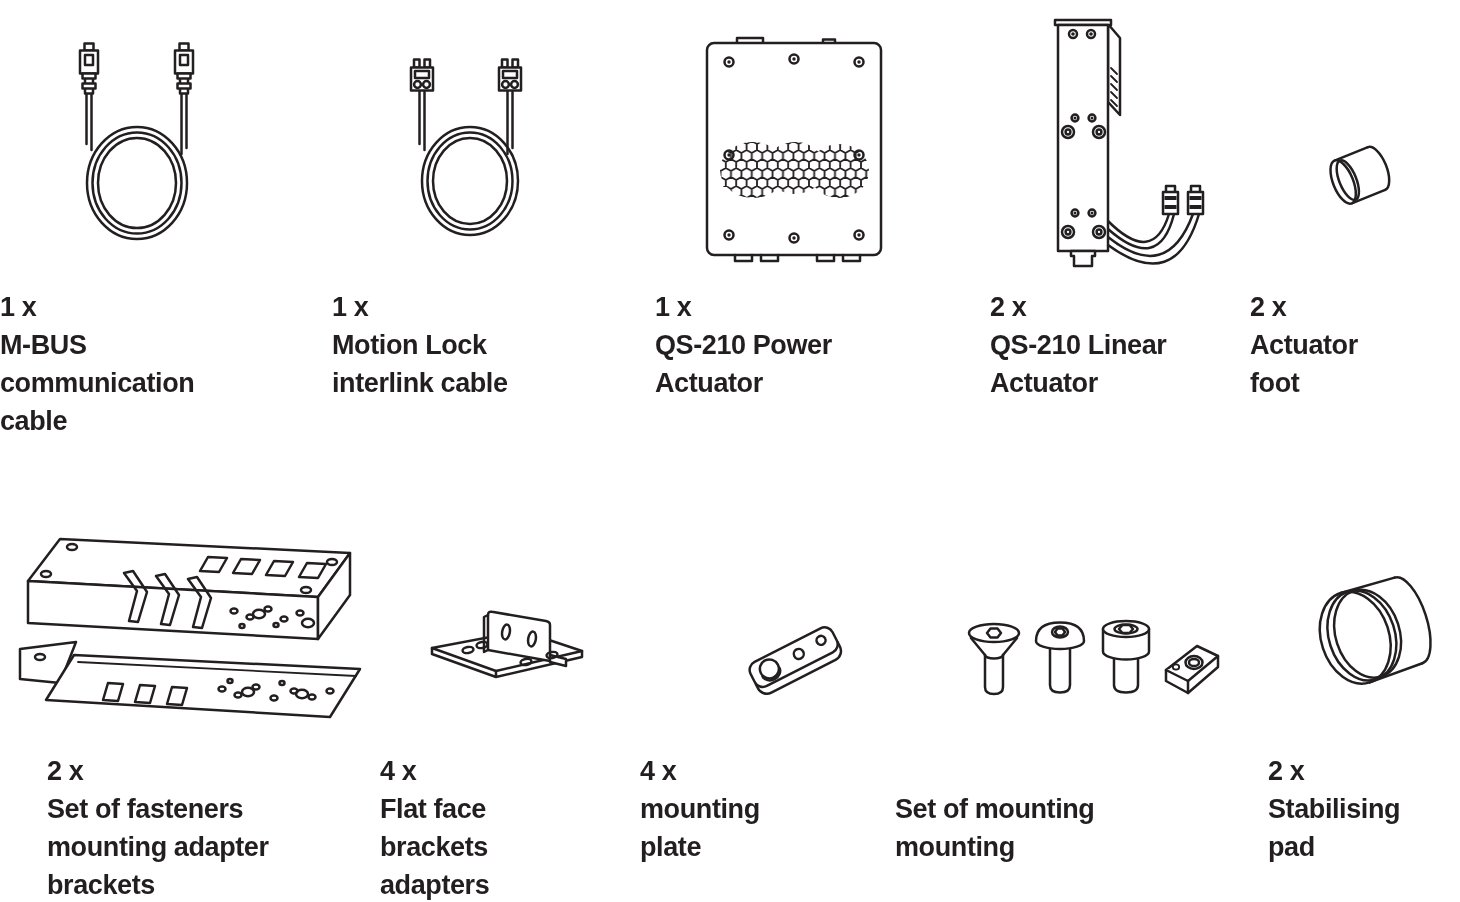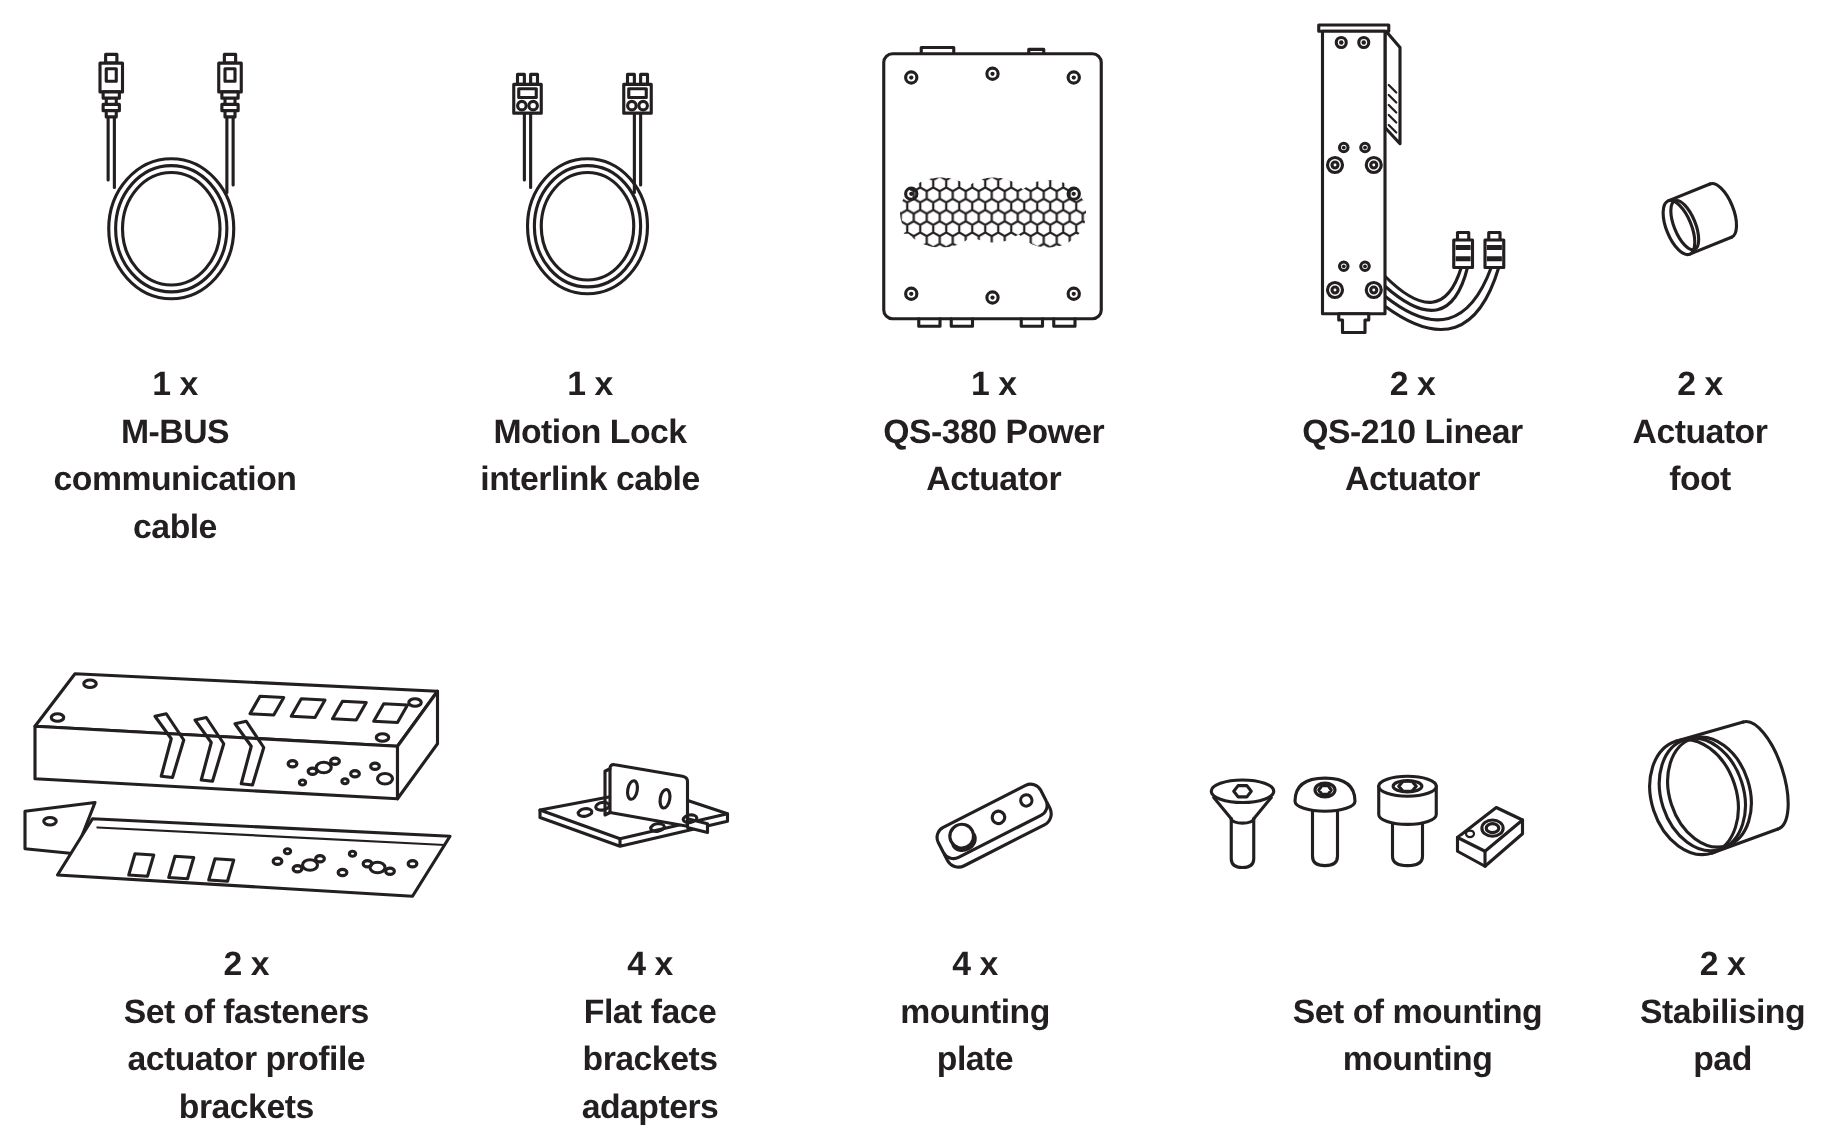--- a/index.html
+++ b/index.html
@@ -1,18 +1,18 @@
 <!DOCTYPE html>
 <html><head>
 <meta charset="utf-8">
 <style>
   html,body{margin:0;padding:0;background:#fff}
   .page{position:relative;width:1460px;height:902px;background:#fff;overflow:hidden;
         font-family:"Liberation Sans",sans-serif}
-  .label{position:absolute;text-align:center;font-weight:700;font-size:27px;line-height:38px;
+  .label{position:absolute;font-weight:700;font-size:27px;line-height:38px;
          color:#231f20;letter-spacing:-0.4px;white-space:nowrap}
   .label .qty{height:38px}
   svg{position:absolute;overflow:visible}
   svg *{stroke:#231f20;fill:none;stroke-width:2.5;stroke-linejoin:round;stroke-linecap:round}
   .wf{fill:#ffffff}
   .solid{fill:#231f20;stroke:none}
   .thin{stroke-width:1.8}
   .vent{fill:url(#hexpat);stroke:none}
 </style>
 </head>
@@ -276,57 +276,57 @@
   </div>
 
   <div class="label" style="left:332px;top:288px;width:280px">
     <div class="qty">1 x</div>
     <div>Motion Lock</div>
     <div>interlink cable</div>
   </div>
 
   <div class="label" style="left:655px;top:288px;width:280px">
     <div class="qty">1 x</div>
-    <div>QS-380 Power</div>
+    <div>QS-210 Power</div>
     <div>Actuator</div>
   </div>
 
   <div class="label" style="left:990px;top:288px;width:280px">
     <div class="qty">2 x</div>
     <div>QS-210 Linear</div>
     <div>Actuator</div>
   </div>
 
   <div class="label" style="left:1250px;top:288px;width:220px">
     <div class="qty">2 x</div>
     <div>Actuator</div>
     <div>foot</div>
   </div>
 
   <div class="label" style="left:47px;top:752px;width:300px">
     <div class="qty">2 x</div>
     <div>Set of fasteners</div>
-    <div>actuator profile</div>
+    <div>mounting adapter</div>
     <div>brackets</div>
   </div>
 
   <div class="label" style="left:380px;top:752px;width:280px">
     <div class="qty">4 x</div>
     <div>Flat face</div>
     <div>brackets</div>
     <div>adapters</div>
   </div>
 
   <div class="label" style="left:640px;top:752px;width:280px">
     <div class="qty">4 x</div>
     <div>mounting</div>
     <div>plate</div>
   </div>
 
-  <div class="label" style="left:984px;top:752px;width:300px">
+  <div class="label" style="left:895px;top:752px;width:300px">
     <div class="qty"></div>
     <div>Set of mounting</div>
     <div>mounting</div>
   </div>
 
   <div class="label" style="left:1268px;top:752px;width:220px">
     <div class="qty">2 x</div>
     <div>Stabilising</div>
     <div>pad</div>
   </div>

